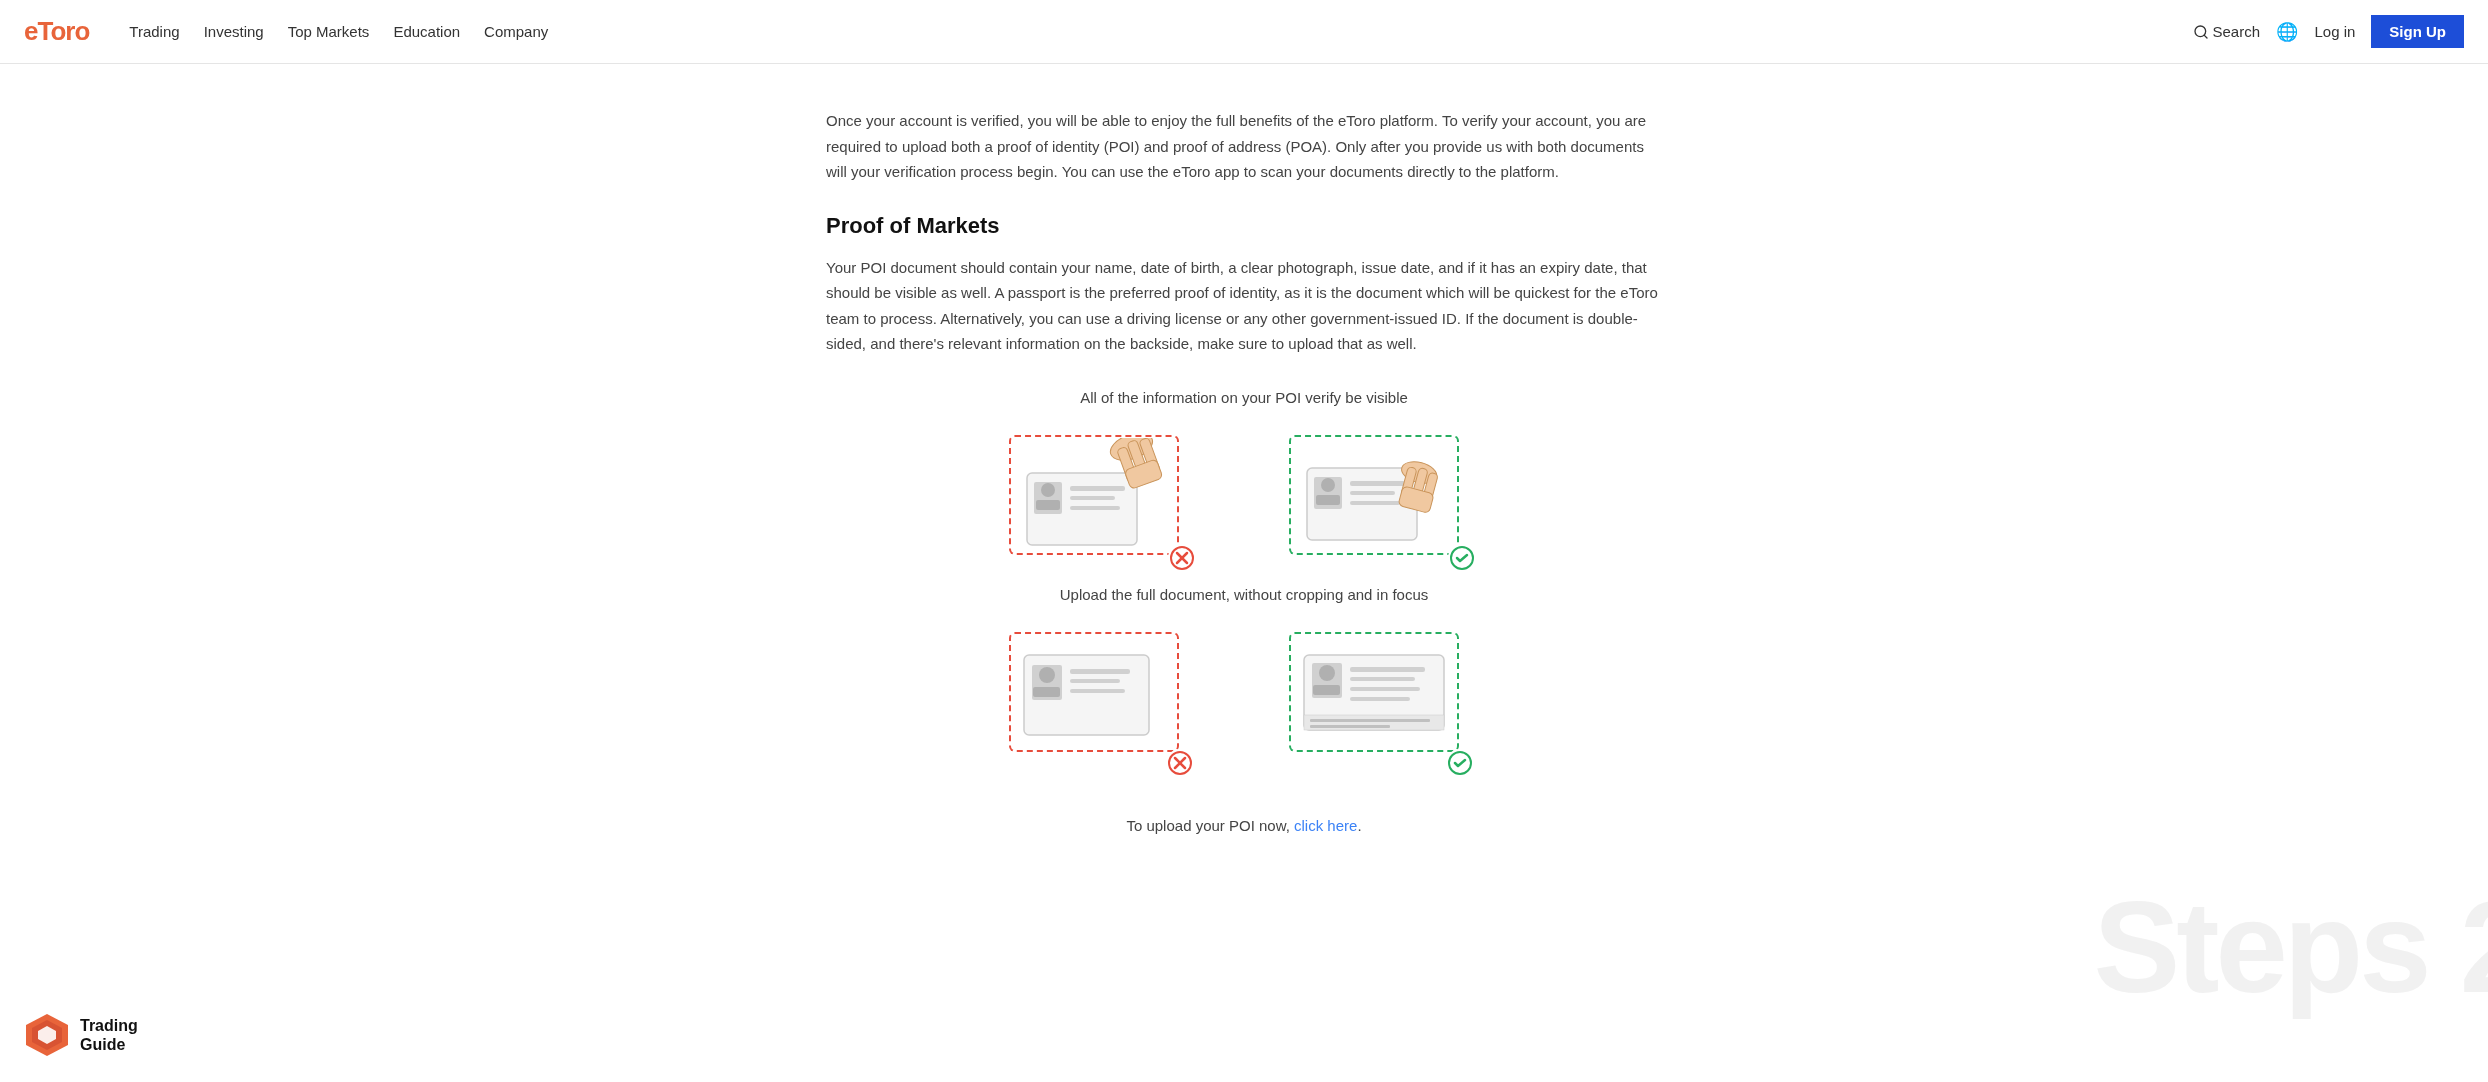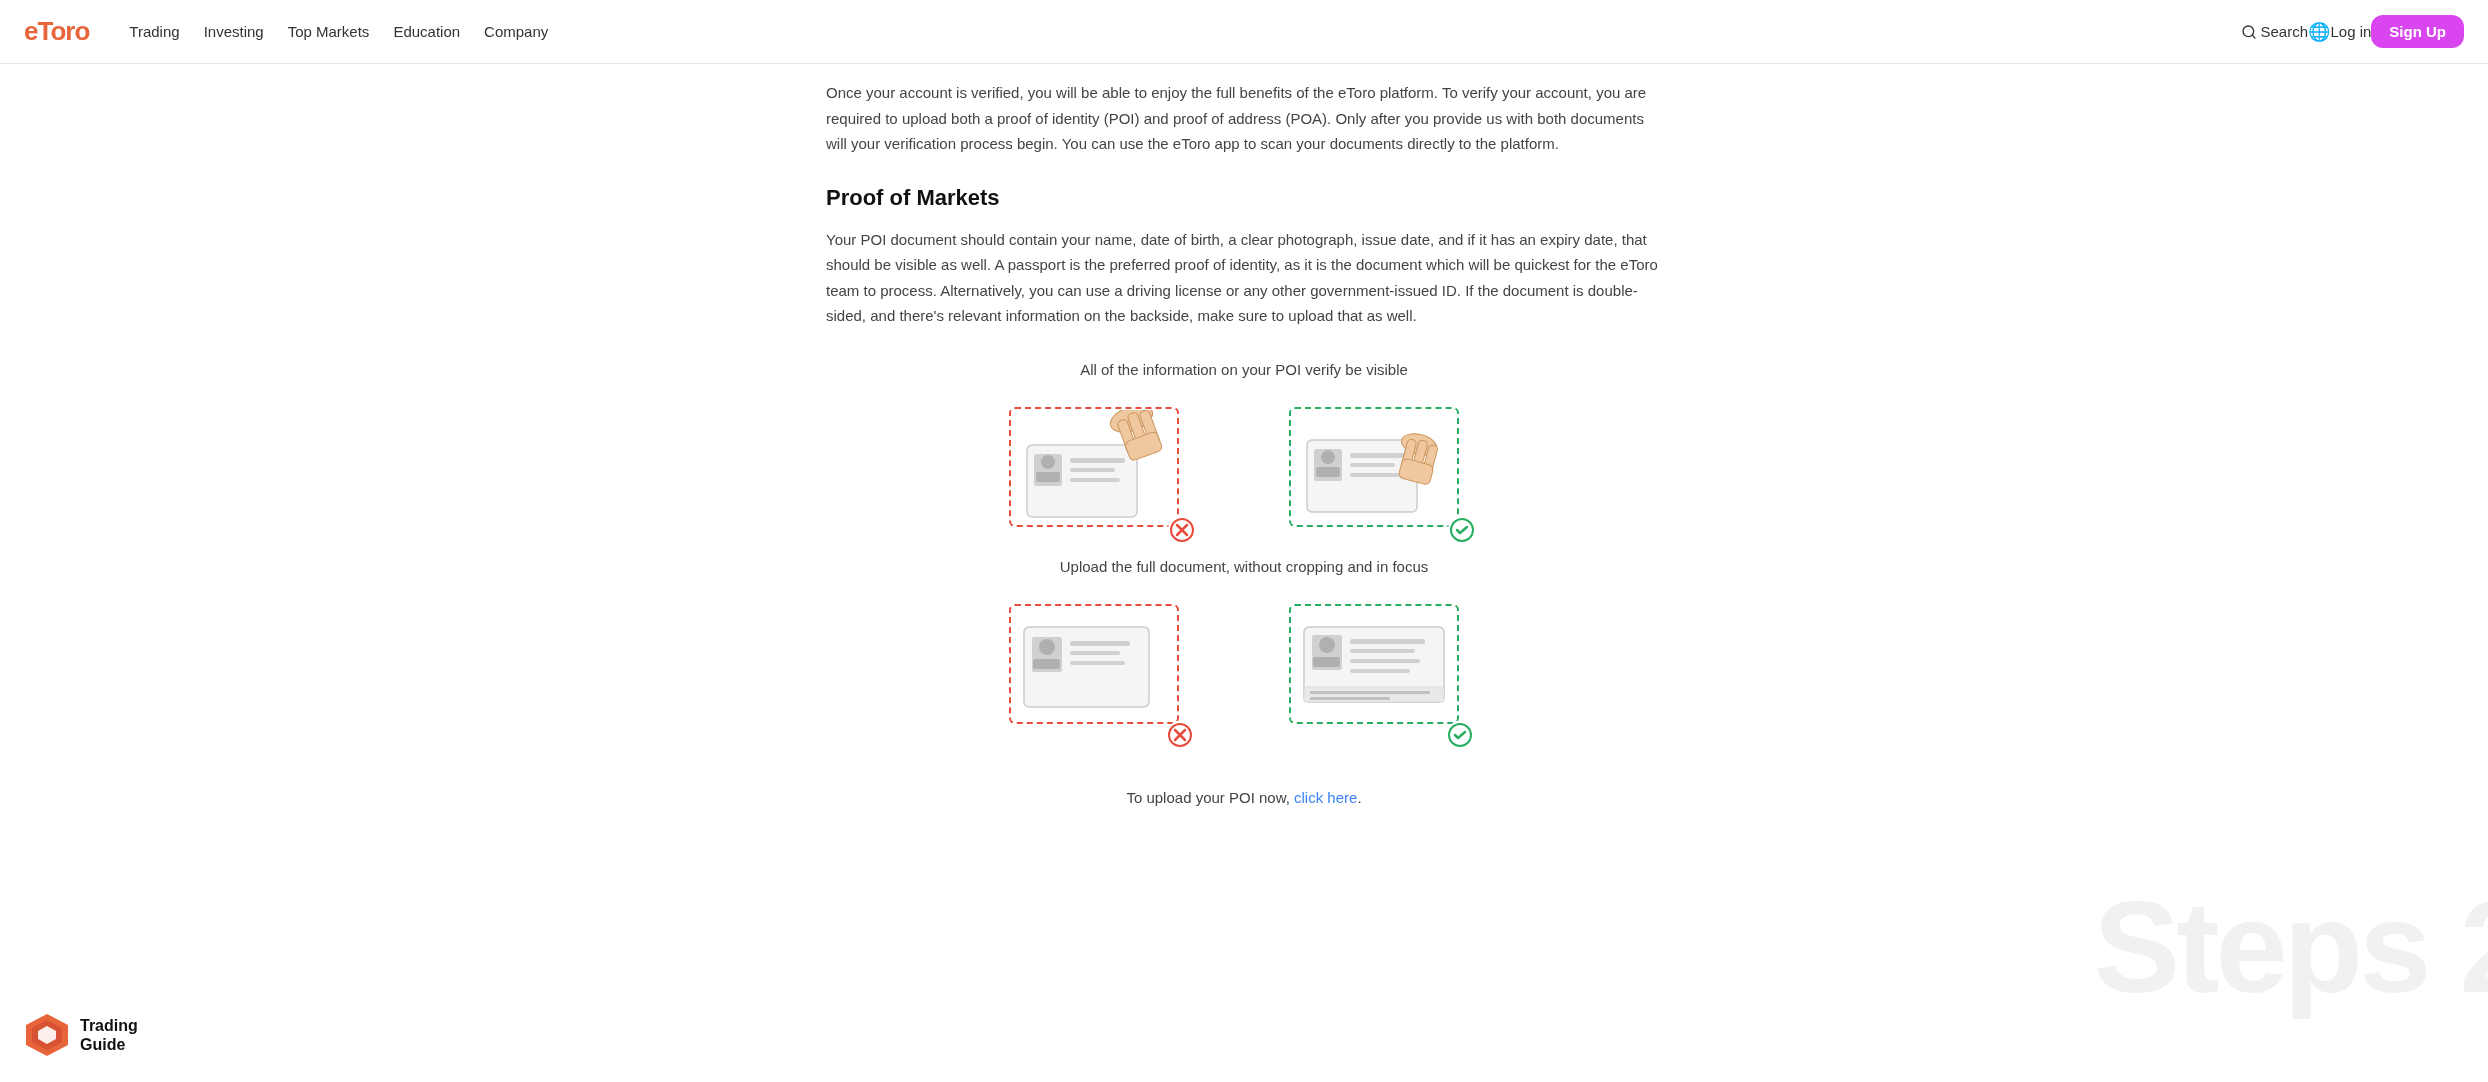--- a/index.html
+++ b/index.html
@@ -35,20 +35,21 @@
     }
     .navbar-link {
       font-size: 15px;
       color: #333;
       text-decoration: none;
       cursor: pointer;
     }
     .navbar-right {
       display: flex;
       align-items: center;
+      gap: 16px;
     }
     .search-btn {
       display: flex;
       align-items: center;
       gap: 4px;
       font-size: 15px;
       color: #333;
       cursor: pointer;
       background: none;
       border: none;
@@ -56,44 +57,45 @@
     .globe-icon { font-size: 18px; color: #333; cursor: pointer; }
     .login-btn {
       font-size: 15px;
       color: #333;
       cursor: pointer;
       background: none;
       border: none;
       font-weight: 500;
     }
     .signup-btn {
-      background: #d946ef;
+      background: #1d4ed8;
       color: #fff;
       border: none;
-      border-radius: 12px;
+      border-radius: 0;
       padding: 8px 18px;
       font-size: 15px;
       font-weight: 600;
       cursor: pointer;
     }
 
     
     .main-content {
       margin-top: 56px;
       max-width: 900px;
       margin-left: auto;
       margin-right: auto;
       padding: 24px 32px 60px;
     }
 
     .intro-text {
       font-size: 15px;
       line-height: 1.7;
       color: #444;
       margin-bottom: 28px;
+      margin-top: 28px;
     }
 
     .section-title {
       font-size: 22px;
       font-weight: 700;
       color: #111;
       margin-bottom: 16px;
     }
 
     .body-text {

